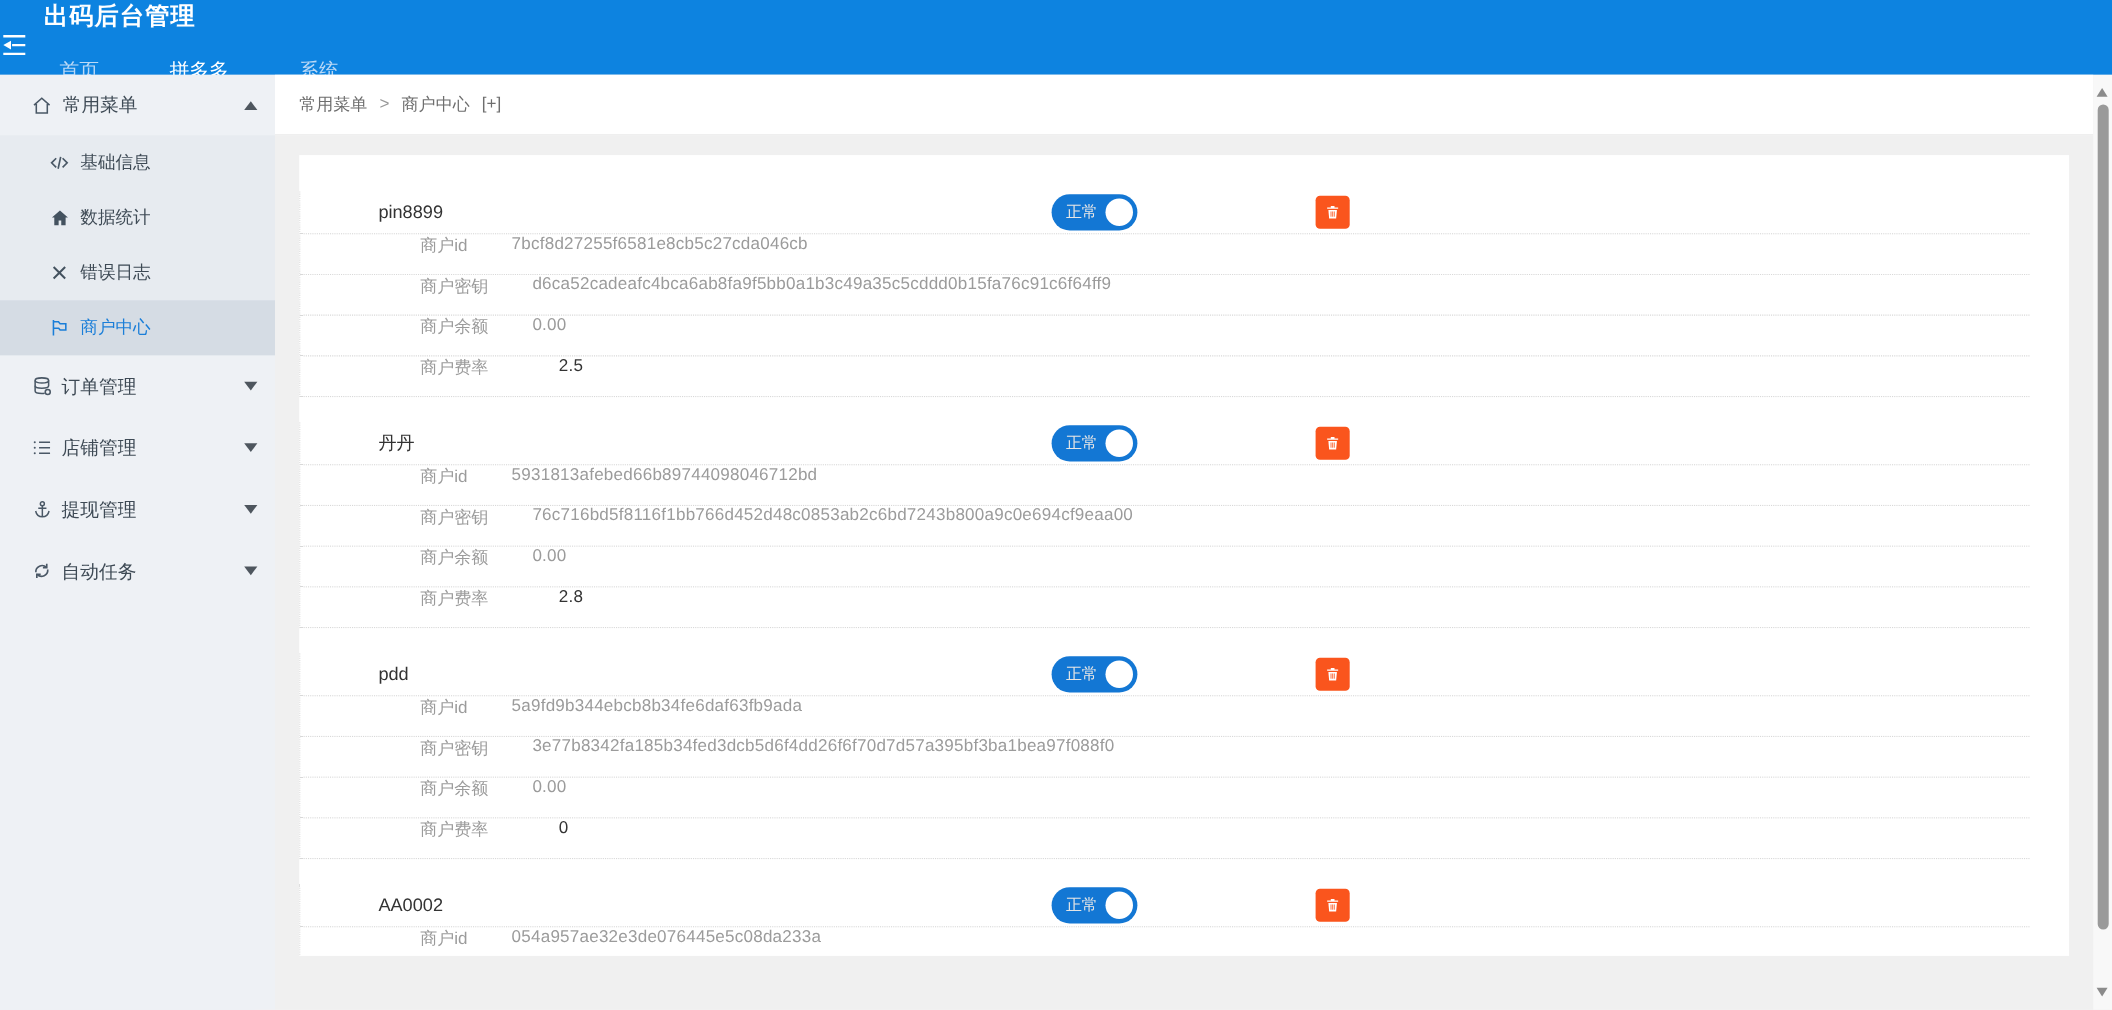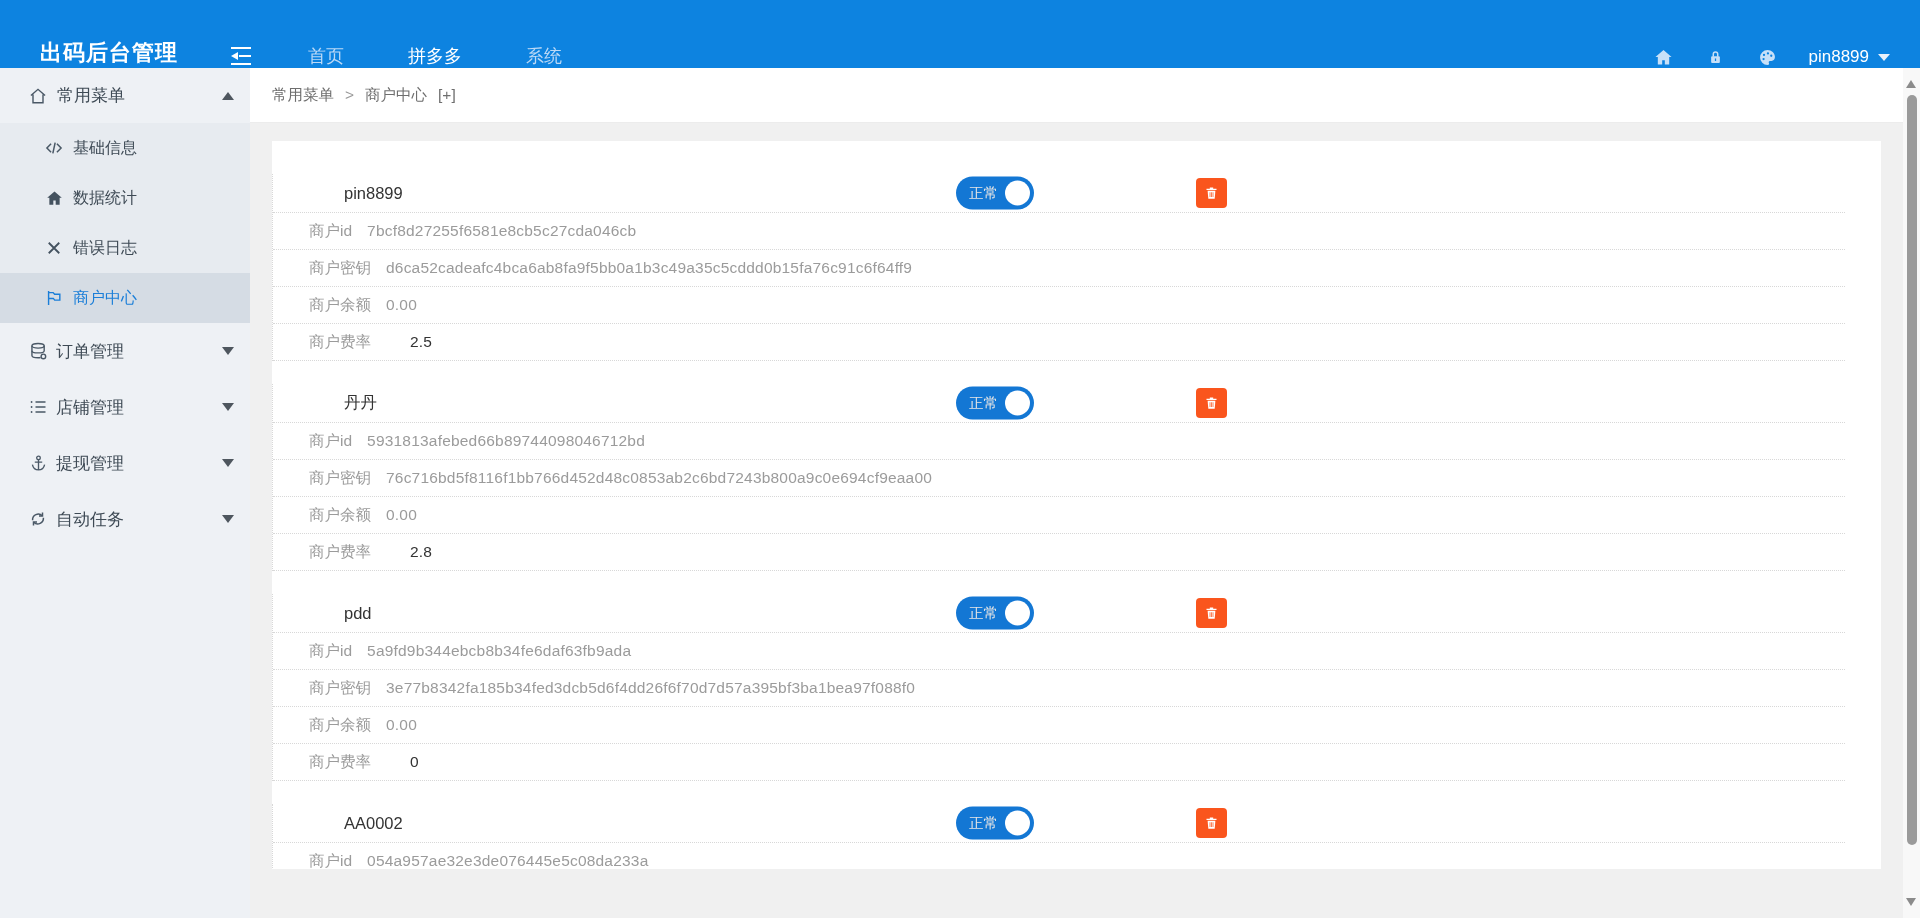--- a/index.html
+++ b/index.html
@@ -7,21 +7,21 @@
     --sidebar-bg:#eef1f5; --submenu-bg:#e7ebf0; --selected-bg:#d5dce4; --selected-text:#1a7ed8;
     --sidebar-text:#3e4a55; --main-bg:#f0f0f0; --panel-bg:#ffffff; --dotted-border:#d8d8d8;
     --muted-text:#9b9b9b; --dark-text:#333333; --toggle-on:#1377d4; --delete-bg:#fa551d;
   }
   *{box-sizing:border-box; margin:0; padding:0;}
   html,body{width:1920px;height:918px;overflow:hidden;}
   body{font-family:"Liberation Sans","DejaVu Sans",sans-serif; background:var(--main-bg); position:relative;}
 
   
   .navbar{position:absolute; left:0; top:0; width:1920px; height:68px; background:var(--navbar-bg);
-          display:flex; align-items:flex-end; color:#fff;}
+          display:flex; align-items:flex-start; color:#fff;flex-direction:column;}
   .brand{width:228px; padding-left:40px; font-size:22px; font-weight:bold; letter-spacing:1px;}
   .collapse-btn{width:26px; height:24px; cursor:pointer; display:flex; align-items:center;}
   .nav-menu{display:flex; margin-left:54px; column-gap:64px;}
   .nav-item{font-size:18px; color:var(--navbar-text-dim); cursor:pointer;}
   .nav-item.active{color:#ffffff;}
   .nav-right{margin-left:auto; display:flex; align-items:center; column-gap:30px; padding-right:30px;}
   .nav-icon-btn{width:22px;height:22px;cursor:pointer;display:flex;align-items:center;justify-content:center;}
   .nav-user{display:flex; align-items:center; column-gap:9px; font-size:17px; color:#fff; cursor:pointer;}
   .caret-down{width:0;height:0;border-left:6px solid transparent;border-right:6px solid transparent;border-top:7px solid #e8f1fb;}
 
@@ -52,22 +52,22 @@
   .card-title-row{position:relative; height:39px; display:flex; align-items:center;
                   border-bottom:1px dotted var(--dotted-border); padding-left:71px;}
   .card-title{font-size:16.5px; color:var(--dark-text);}
   .toggle{position:absolute; left:683px; top:50%; transform:translateY(-50%); width:78px; height:33px;
           border-radius:17px; background:var(--toggle-on); display:flex; align-items:center; cursor:pointer;}
   .toggle-label{color:#e5e5e5; font-size:14.5px; margin-left:13px;}
   .toggle-knob{position:absolute; right:4px; top:4px; width:25px; height:25px; background:#fff; border-radius:50%;}
   .delete-btn{position:absolute; left:923px; top:50%; transform:translateY(-50%); width:31px; height:30px;
               border-radius:4px; background:var(--delete-bg); border:none; display:flex; align-items:center;
               justify-content:center; cursor:pointer;}
-  .field-row{height:37px; display:flex; align-items:center; border-bottom:1px dotted var(--dotted-border);
-             padding-left:36px; font-size:15.5px;}
+  .field-row{height:37px; display:flex; align-items:flex-start; border-bottom:1px dotted var(--dotted-border);
+             padding-left:109px; font-size:15.5px;gap:25px;}
   .field-label{color:var(--muted-text); margin-right:15px;}
   .field-value{color:var(--muted-text); letter-spacing:.2px;}
   .field-value.dark{color:var(--dark-text);margin-left:24px;}
 
   
   .scrollbar{position:absolute; right:0; top:68px; width:17px; height:850px; background:#f8f8f8;}
   .sb-arrow-up{position:absolute; top:12px; left:3px; width:0;height:0;
                border-left:5.5px solid transparent;border-right:5.5px solid transparent;border-bottom:8px solid #8b8b8b;}
   .sb-arrow-down{position:absolute; bottom:12px; left:3px; width:0;height:0;
                border-left:5.5px solid transparent;border-right:5.5px solid transparent;border-top:8px solid #8b8b8b;}

